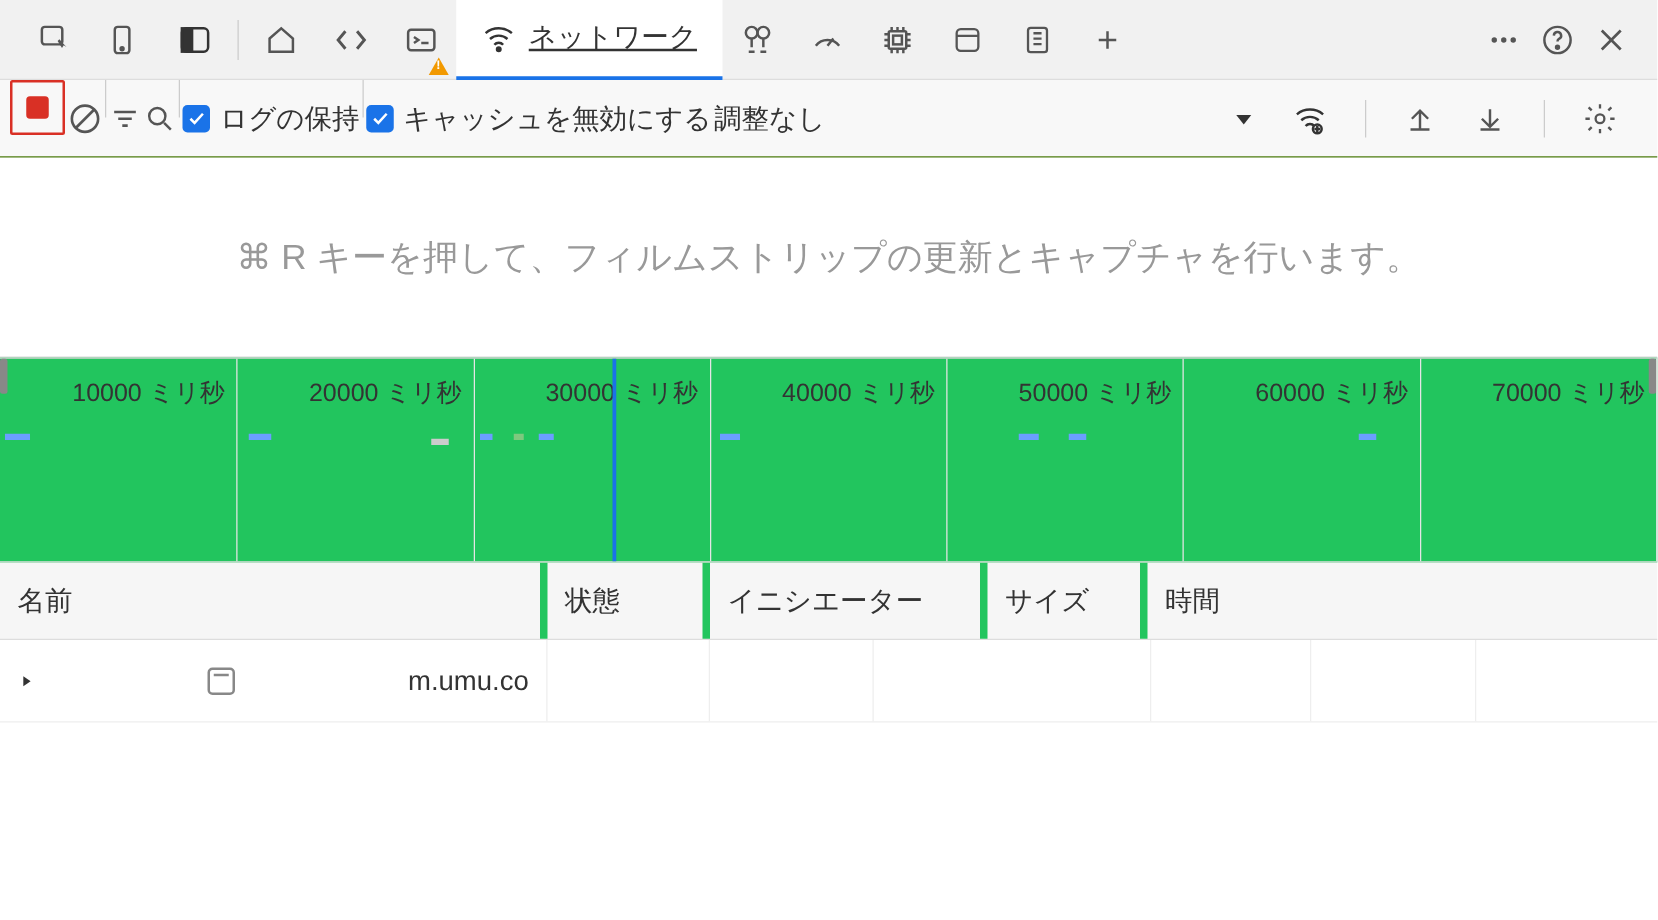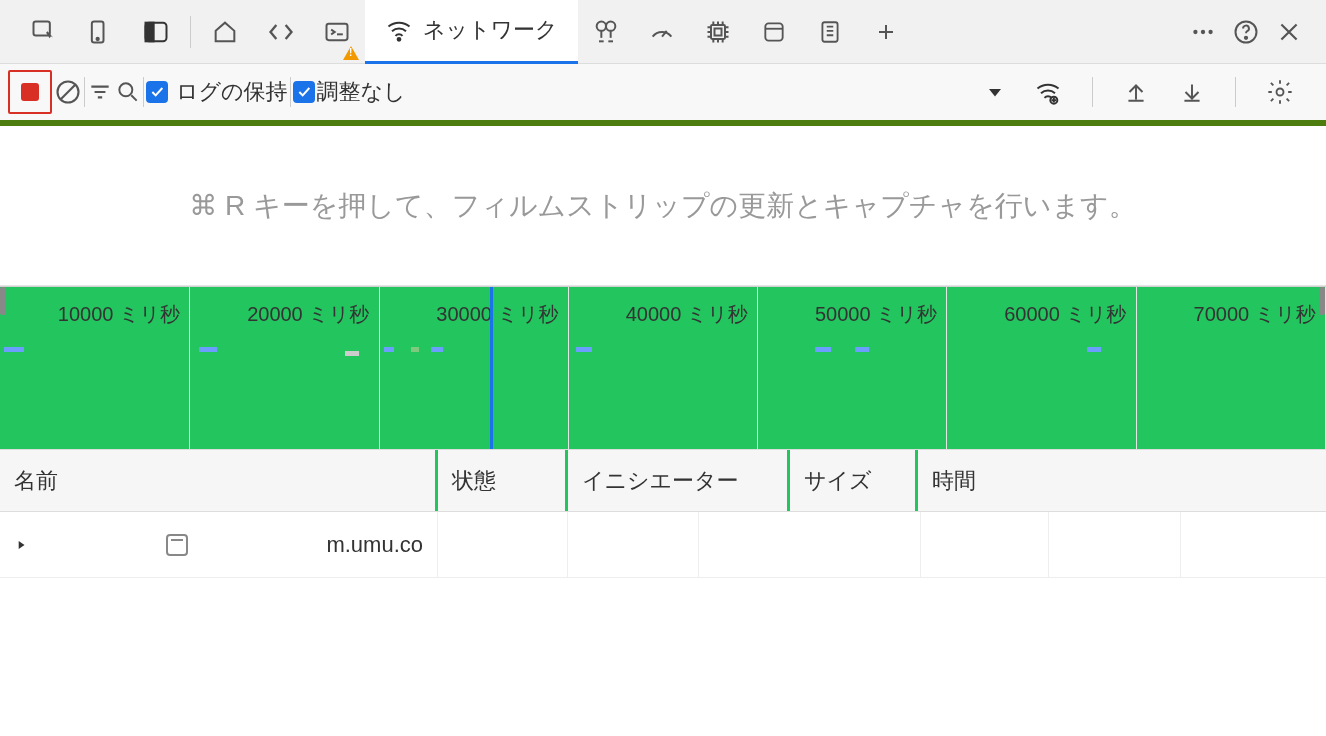--- a/index.html
+++ b/index.html
@@ -1,26 +1,26 @@
 <!DOCTYPE html>
 <html><head>
 <meta charset="utf-8">
 <style>
 * { box-sizing: border-box; margin: 0; padding: 0; }
 body { font-family: -apple-system, "Hiragino Sans", sans-serif; background: #fff; width: 1326px; height: 736px; overflow: hidden; color: #333; }
 .top-tabs { height: 64px; background: #f1f1f1; display: flex; align-items: center; border-bottom: 1px solid #ddd; }
-.tab-group-left { display: flex; align-items: center; padding-left: 16px; gap: 0; }
+.tab-group-left { display: flex; align-items: center; padding-left: 16px; gap: 0; text-decoration: underline; }
 .tab-item { width: 56px; height: 64px; display: flex; align-items: center; justify-content: center; cursor: pointer; position: relative; }
 .tab-item.wide { width: auto; padding: 0 20px; background: #fff; border-bottom: 3px solid #1a73e8; gap: 10px; }
 .tab-item.wide .tab-label { font-size: 22px; color: #333; }
 .divider { width: 1px; height: 32px; background: #ccc; margin: 0 6px; }
 .top-right { margin-left: auto; display: flex; align-items: center; gap: 16px; padding-right: 24px; }
 .icon-btn { display: flex; align-items: center; justify-content: center; cursor: pointer; }
 svg { display: block; }
-.toolbar2 { height: 62px; background: #f8f8f8; border-bottom: 6px solid #4d7c0f; display: flex; align-items: center; padding: 0 8px; gap: 2px; }
+.toolbar2 { height: 62px; background: #f8f8f8; border-bottom: 1px solid #4d7c0f; display: flex; padding: 0 8px; gap: 2px; }
 .record-button { width: 44px; height: 44px; border: 2px solid #d93025; border-radius: 2px; display: flex; align-items: center; justify-content: center; cursor: pointer; }
 .record-inner { width: 18px; height: 18px; background: #d93025; border-radius: 3px; }
 .tb-sep { width: 1px; height: 30px; background: #ccc; }
 .checkbox-group { display: flex; align-items: center; gap: 8px; cursor: pointer; }
 .checkbox { width: 22px; height: 22px; background: #1a73e8; border-radius: 4px; display: flex; align-items: center; justify-content: center; }
 .checkbox svg { stroke: #fff; }
 .checkbox-label { font-size: 22px; color: #333; }
 .throttle { font-size: 22px; color: #333; display: flex; align-items: center; gap: 14px; }
 .toolbar2-right { margin-left: auto; display: flex; align-items: center; gap: 30px; padding-right: 24px; }
 .filmstrip { height: 160px; border-bottom: 1px solid #e5e5e5; display: flex; align-items: center; justify-content: center; }
@@ -30,21 +30,21 @@
 .tick { position: absolute; top: 0; bottom: 0; border-left: 1px solid #e5e5e5; }
 .tick-label { position: absolute; top: 14px; font-size: 20px; color: #333; white-space: nowrap; transform: translateX(-105%); padding-right: 4px; }
 .playhead { position: absolute; top: 0; bottom: 0; width: 3px; background: #1a73e8; }
 .edge-handle { position: absolute; top: 0; width: 6px; height: 28px; background: #888; border-radius: 2px; }
 .edge-handle.left { left: 0; }
 .edge-handle.right { right: 0; }
 .bar { position: absolute; height: 5px; background: #6b9eff; top: 60px; }
 .bar.grey { background: #ccc; }
 .bar.green { background: #7ec97e; }
 .table-head { height: 62px; background: #f6f6f6; display: flex; border-bottom: 1px solid #ddd; }
-.th { border-right: 3px solid #22c55e; display: flex; align-items: center; padding: 0 14px; font-size: 22px; color: #333; }
+.th { border-right: 6px solid #22c55e; display: flex; align-items: center; padding: 0 14px; font-size: 22px; color: #333; }
 .th:last-child { border-right: none; }
 .table-body { }
 .table-row { height: 66px; display: flex; border-bottom: 1px solid #eee; align-items: center; }
 .td { display: flex; align-items: center; padding: 0 14px; font-size: 22px; height: 100%; border-right: 1px solid #eee; }
 .td:last-child { border-right: none; }
 .td.name { gap: 10px; justify-content: space-between; }
 .row-arrow { cursor: pointer; }
 .file-icon { width: 22px; height: 22px; border: 2px solid #888; border-radius: 4px; position: relative; }
 .file-icon::before { content:''; position:absolute; top:3px; left:3px; right:3px; height:2px; background:#888; }
 .warn-badge{ position:absolute; bottom:4px; right:6px; width:0; height:0; border-left:8px solid transparent; border-right:8px solid transparent; border-bottom:14px solid #f29900; }
@@ -198,20 +198,21 @@
       </span>
     <span class="checkbox-label">ログの保持</span>
   </label>
   <div class="tb-sep"></div>
   <label class="checkbox-group">
     <span class="checkbox">
         <svg width="16" height="16" viewBox="0 0 24 24" fill="none" stroke-width="3">
           <path d="M5 12l5 5L20 6"></path>
         </svg>
       </span>
+    <span class="checkbox-label">キャッシュを無効にする</span>
   </label>
   <div class="throttle">
     <span>調整なし</span>
   </div>
   <div class="toolbar2-right">
     <div class="icon-btn">
         <svg width="18" height="18" viewBox="0 0 24 24" fill="#333">
           <path d="M4 8h16L12 18z"></path>
         </svg>
       </div>

